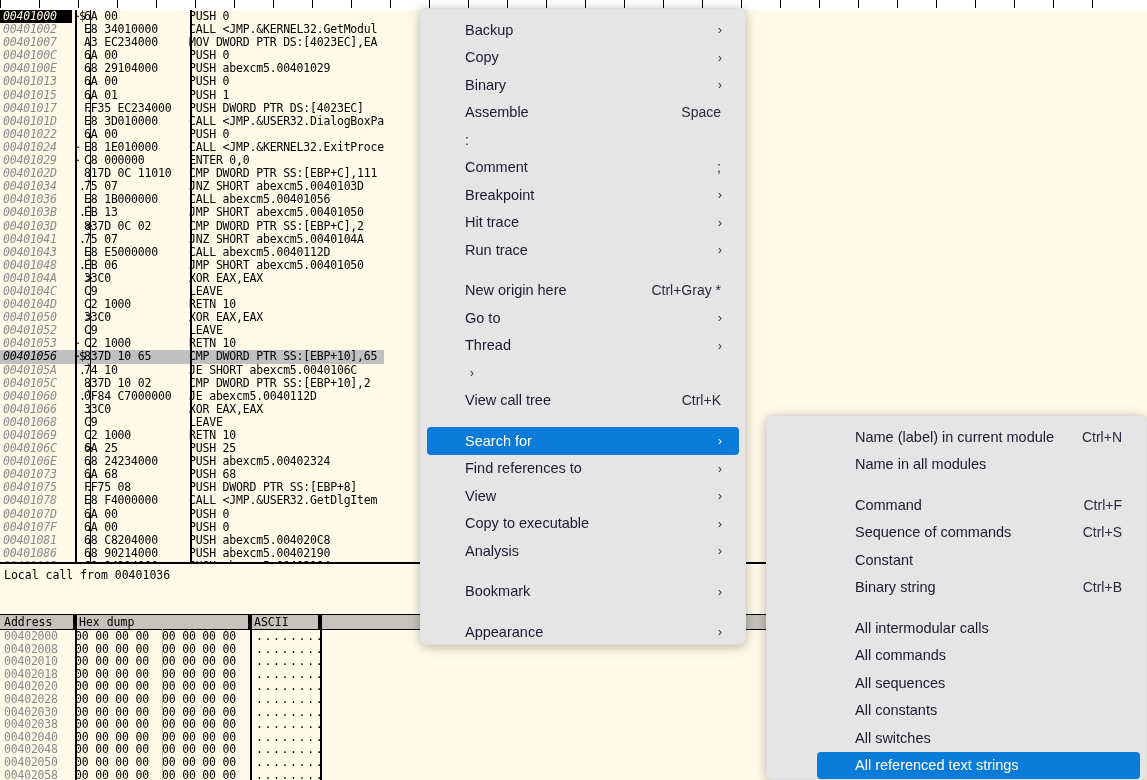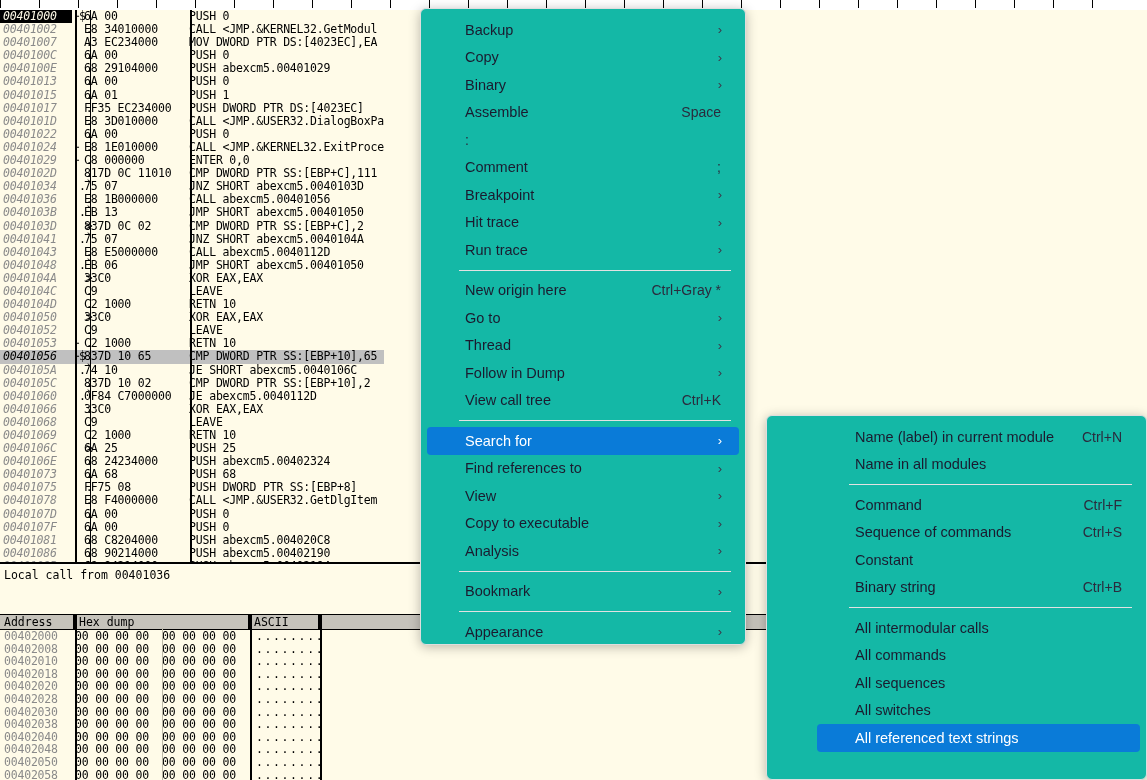--- a/index.html
+++ b/index.html
@@ -60,21 +60,21 @@
   .hrow .h-addr{width:75px;color:#8a8a8a;padding-left:4px;box-sizing:border-box;letter-spacing:-0.2px;}
   .hrow .h-hex{width:185px;color:#000;letter-spacing:-0.2px;box-sizing:border-box;}
   .hrow .h-asc{width:90px;color:#000;padding-left:6px;box-sizing:border-box;letter-spacing:1.6px;}
   #dumpvl1{position:absolute;left:75px;top:0;width:2px;height:166px;background:#000;}
   #dumpvl2{position:absolute;left:250px;top:0;width:2px;height:166px;background:#000;}
   #dumpvl3{position:absolute;left:320px;top:0;width:2px;height:166px;background:#000;}
   #dumpvlmid{position:absolute;left:162px;top:14px;width:1px;height:152px;background:#bdbaa8;}
   
   .menu{
     position:absolute;
-    background:#14b8a6;
+    background:#e5e5e5;
     border:1px solid #dedede;
     border-radius:6px;
     box-shadow:0 2px 12px rgba(0,0,0,.28);
     font-family:"Liberation Sans", sans-serif;
     font-size:14.5px;
     color:#1b1b2f;
     padding:7px 0;
     box-sizing:border-box;
   }
   #menu-main{left:420px;top:8px;width:326px;height:637px;}
@@ -251,21 +251,20 @@
     </div>
     <div class="mi">
       <span class="lbl">Go to</span>
       <span class="arw">›</span>
     </div>
     <div class="mi">
       <span class="lbl">Thread</span>
       <span class="arw">›</span>
     </div>
     <div class="mi">
-      <span class="lbl">Follow in Dump</span>
       <span class="arw">›</span>
     </div>
     <div class="mi">
       <span class="lbl">View call tree</span>
       <span class="acc">Ctrl+K</span>
     </div>
     <div class="msep"></div>
     <div class="mi hl">
       <span class="lbl">Search for</span>
       <span class="arw">›</span>
@@ -326,18 +325,21 @@
     <div class="mi">
       <span class="lbl">All intermodular calls</span>
     </div>
     <div class="mi">
       <span class="lbl">All commands</span>
     </div>
     <div class="mi">
       <span class="lbl">All sequences</span>
     </div>
     <div class="mi">
+      <span class="lbl">All constants</span>
+    </div>
+    <div class="mi">
       <span class="lbl">All switches</span>
     </div>
     <div class="mi hl">
       <span class="lbl">All referenced text strings</span>
     </div>
   </div>
 
 </body></html>

